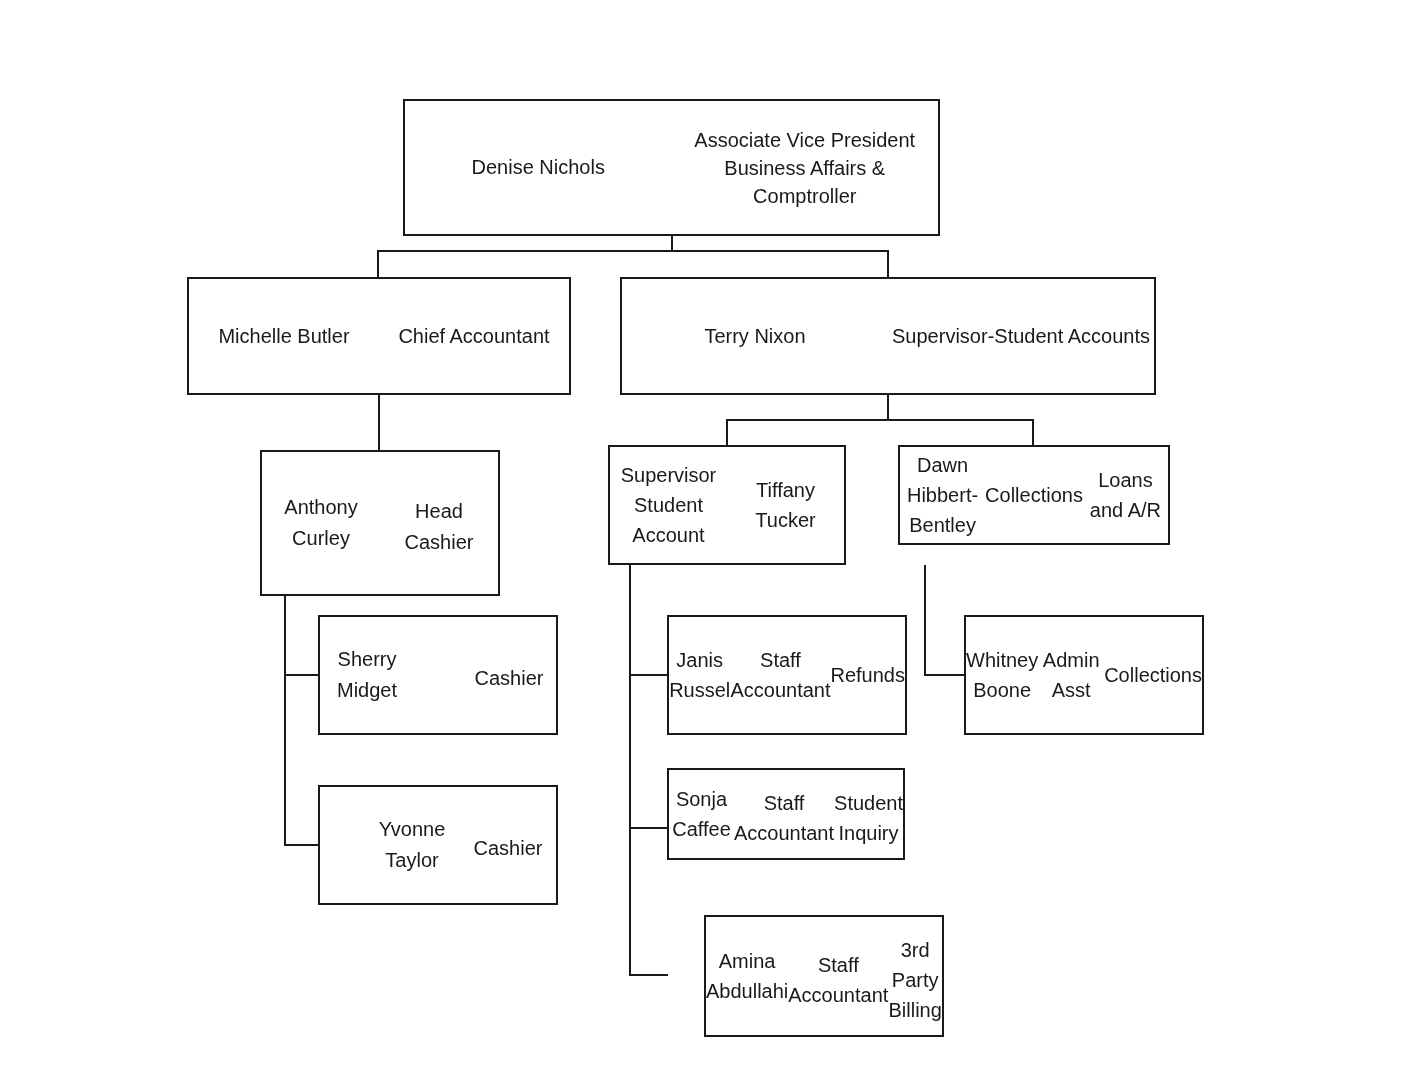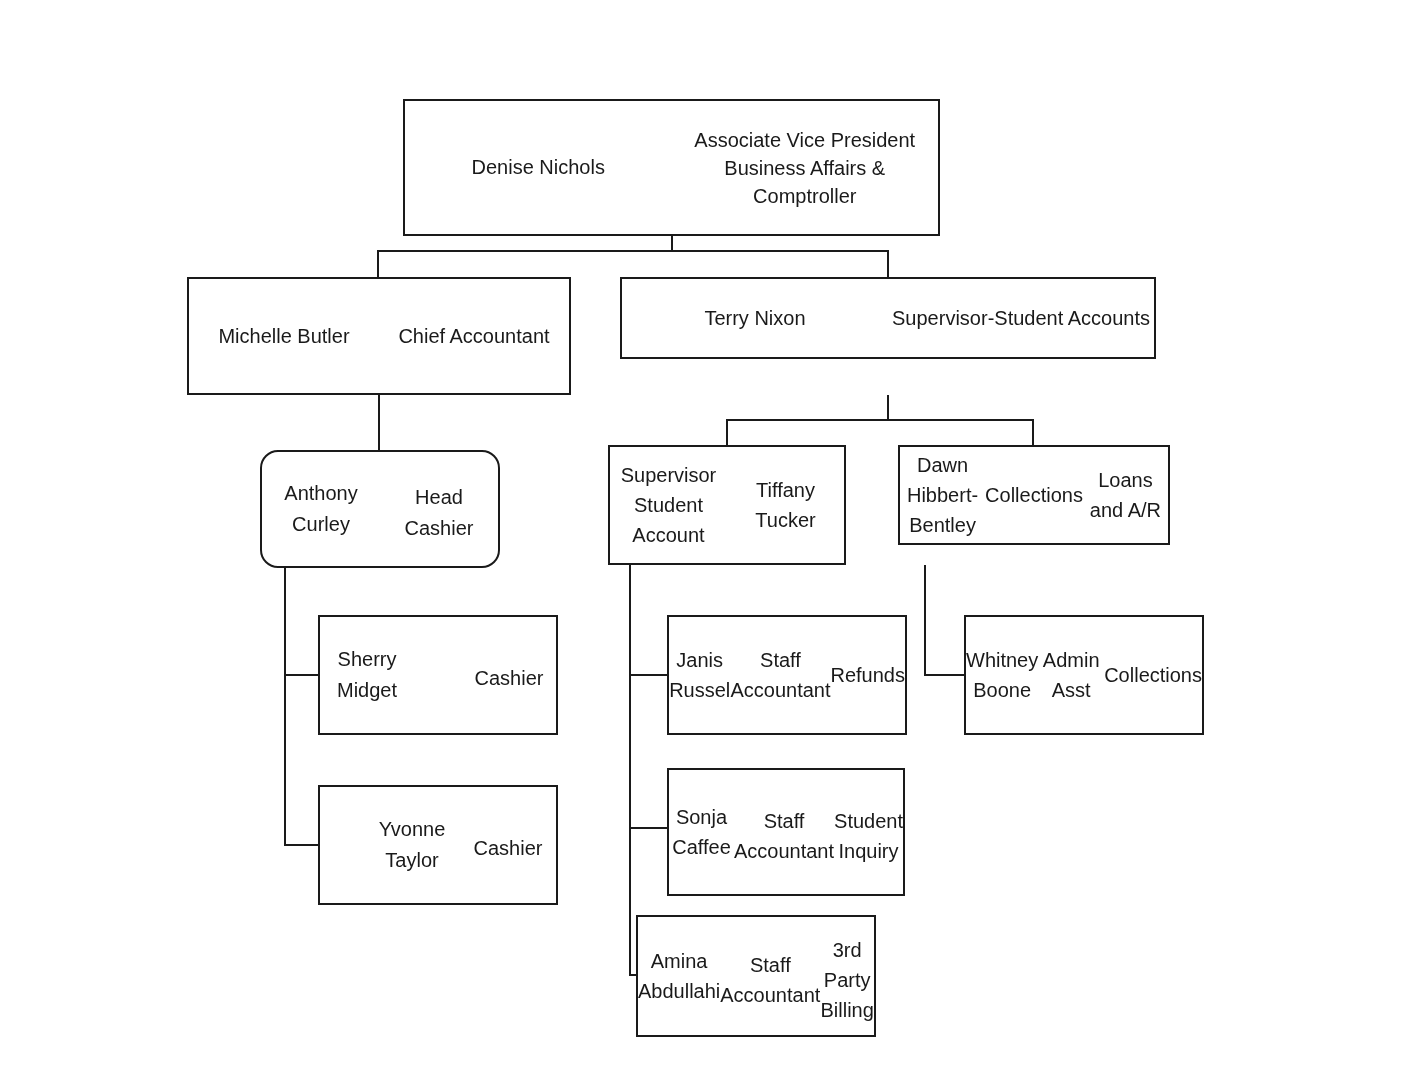--- a/index.html
+++ b/index.html
@@ -65,26 +65,26 @@
   <div class="node" style="left:403px; top:99px; width:537px; height:137px;">
     <div class="nl">Denise Nichols</div>
     <div class="nl wrap-narrow">Associate Vice President Business Affairs &amp; Comptroller</div>
   </div>
 
   <div class="node" style="left:187px; top:277px; width:384px; height:118px;">
     <div class="nl">Michelle Butler</div>
     <div class="nl">Chief Accountant</div>
   </div>
 
-  <div class="node" style="left:620px; top:277px; width:536px; height:82px;">
+  <div class="node" style="left:620px; top:277px; width:536px; height:118px;">
     <div class="nl">Terry Nixon</div>
     <div class="nl">Supervisor-Student Accounts</div>
   </div>
 
-  <div class="node spaced" style="left:260px; top:450px; width:240px; height:118px;border-radius:18px;">
+  <div class="node spaced" style="left:260px; top:450px; width:240px; height:146px;">
     <div class="nl">Anthony Curley</div>
     <div class="nl">Head Cashier</div>
   </div>
 
   <div class="node" style="left:608px; top:445px; width:238px; height:120px; line-height:30px;">
     <div class="nl">Supervisor Student Account</div>
     <div class="nl">Tiffany Tucker</div>
   </div>
 
   <div class="node" style="left:898px; top:445px; width:272px; height:100px; line-height:30px;">
@@ -102,27 +102,27 @@
     <div class="nl">Yvonne Taylor</div>
     <div class="nl">Cashier</div>
   </div>
 
   <div class="node" style="left:667px; top:615px; width:240px; height:120px; line-height:30px;">
     <div class="nl">Janis Russel</div>
     <div class="nl">Staff Accountant</div>
     <div class="nl">Refunds</div>
   </div>
 
-  <div class="node spaced" style="left:667px; top:768px; width:238px; height:128px; line-height:30px;">
+  <div class="node spaced" style="left:667px; top:768px; width:238px; height:92px; line-height:30px;">
     <div class="nl">Sonja Caffee</div>
     <div class="nl">Staff Accountant</div>
     <div class="nl">Student Inquiry</div>
   </div>
 
-  <div class="node spaced" style="left:636px; top:915px; width:240px; height:122px; line-height:30px;">
+  <div class="node spaced" style="left:704px; top:915px; width:240px; height:122px; line-height:30px;">
     <div class="nl">Amina Abdullahi</div>
     <div class="nl">Staff Accountant</div>
     <div class="nl">3rd Party Billing</div>
   </div>
 
   <div class="node" style="left:964px; top:615px; width:240px; height:120px; line-height:30px;">
     <div class="nl">Whitney Boone</div>
     <div class="nl">Admin Asst</div>
     <div class="nl">Collections</div>
   </div>

